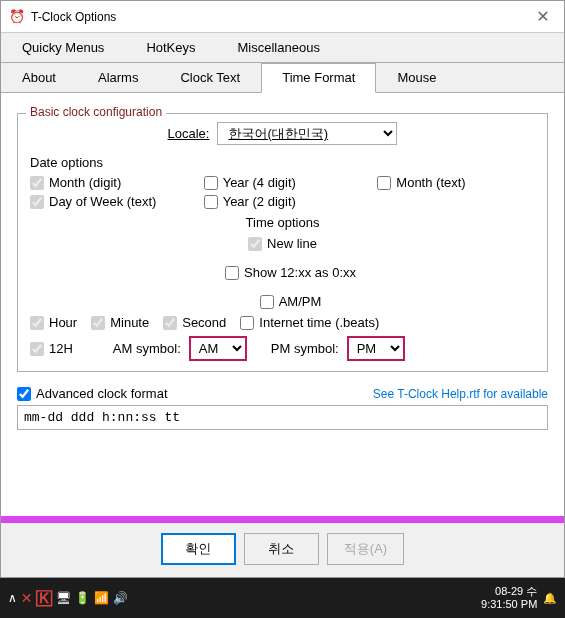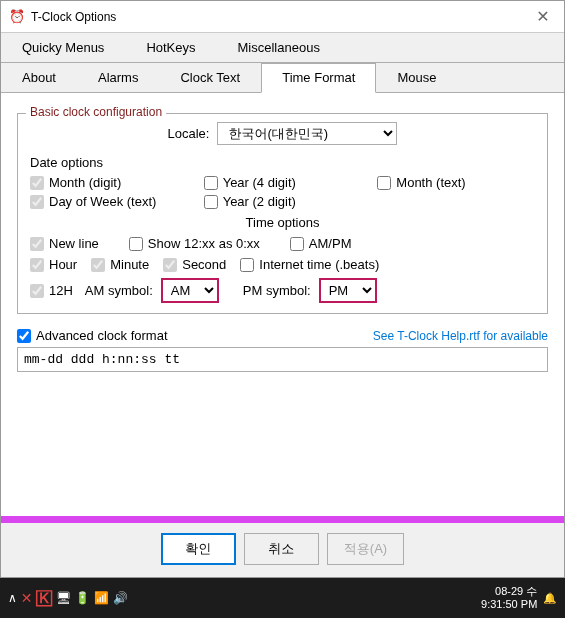--- a/index.html
+++ b/index.html
@@ -112,20 +112,21 @@
       color: #7f1d1d;
     }
 
     
     .locale-row {
       display: flex;
       align-items: center;
       gap: 8px;
       margin-bottom: 10px;
       justify-content: center;
+      text-decoration: underline;
     }
     .locale-label { font-size: 13px; }
     .locale-select {
       min-width: 180px;
       padding: 2px 6px;
       border: 1px solid #adadad;
       background: #fff;
       font-size: 13px;
       cursor: pointer;
     }
@@ -313,60 +314,60 @@
           <div class="checkbox-item">
             <input type="checkbox" style="">
             <span>Year (2 digit)</span>
           </div>
         </div>
       </div>
 
       <div>
         <div style="font-size:13px; margin-bottom:6px;text-align:center;">Time options</div>
 
+        <div class="time-row" style="margin-bottom:6px;flex-direction:column;">
+          <div class="checkbox-item">
+            <input type="checkbox" checked="" disabled="" style="">
+            <span>New line</span>
+          </div>
+          <div class="checkbox-item" style="margin-left:16px;">
+            <input type="checkbox" style="">
+            <span>Show 12:xx as 0:xx</span>
+          </div>
+          <div class="checkbox-item" style="margin-left:16px;">
+            <input type="checkbox" style="">
+            <span>AM/PM</span>
+          </div>
+        </div>
+
         <div class="time-row" style="margin-bottom:6px;">
           <div class="checkbox-item">
             <input type="checkbox" checked="" disabled="" style="">
-            <span>New line</span>
-          </div>
-          <div class="checkbox-item" style="margin-left:16px;">
-            <input type="checkbox" style="">
-            <span>Show 12:xx as 0:xx</span>
-          </div>
-          <div class="checkbox-item" style="margin-left:16px;">
-            <input type="checkbox" style="">
-            <span>AM/PM</span>
+            <span>Hour</span>
+          </div>
+          <div class="checkbox-item">
+            <input type="checkbox" checked="" disabled="" style="">
+            <span>Minute</span>
+          </div>
+          <div class="checkbox-item">
+            <input type="checkbox" checked="" disabled="" style="">
+            <span>Second</span>
+          </div>
+          <div class="checkbox-item">
+            <input type="checkbox" style="">
+            <span>Internet time (.beats)</span>
           </div>
         </div>
 
-        <div class="time-row" style="margin-bottom:6px;">
-          <div class="checkbox-item">
-            <input type="checkbox" checked="" disabled="" style="">
-            <span>Hour</span>
-          </div>
-          <div class="checkbox-item">
-            <input type="checkbox" checked="" disabled="" style="">
-            <span>Minute</span>
-          </div>
-          <div class="checkbox-item">
-            <input type="checkbox" checked="" disabled="" style="">
-            <span>Second</span>
-          </div>
-          <div class="checkbox-item">
-            <input type="checkbox" style="">
-            <span>Internet time (.beats)</span>
-          </div>
-        </div>
-
         <div class="symbol-row">
           <div class="checkbox-item">
             <input type="checkbox" checked="" disabled="" style="">
             <span>12H</span>
           </div>
-          <span style="margin-left:4px;">AM symbol:</span>
+          <span style="margin-left:32px;">AM symbol:</span>
           <select class="symbol-select">
             <option>AM</option>
             <option>am</option>
             <option>A</option>
           </select>
           <span style="margin-left:16px;">PM symbol:</span>
           <select class="symbol-select">
             <option>PM</option>
             <option>pm</option>
             <option>P</option>

